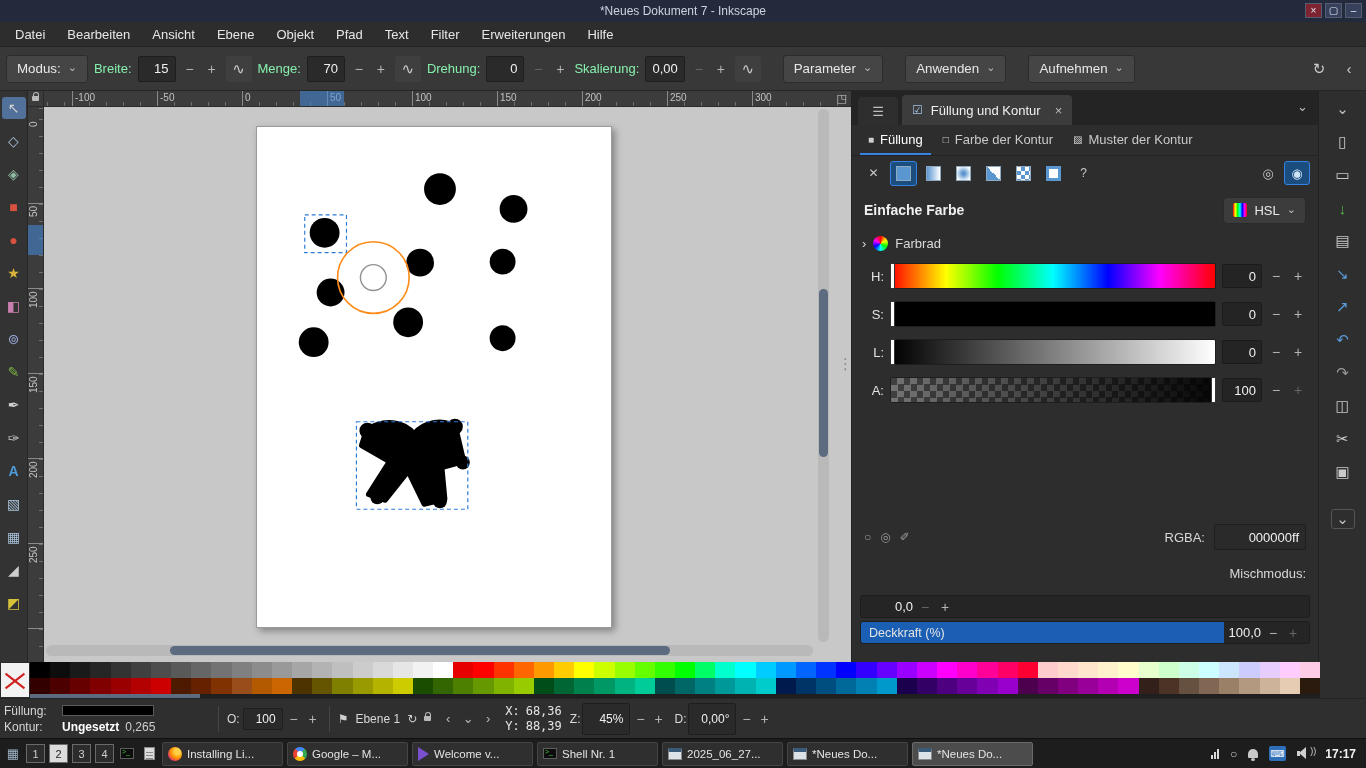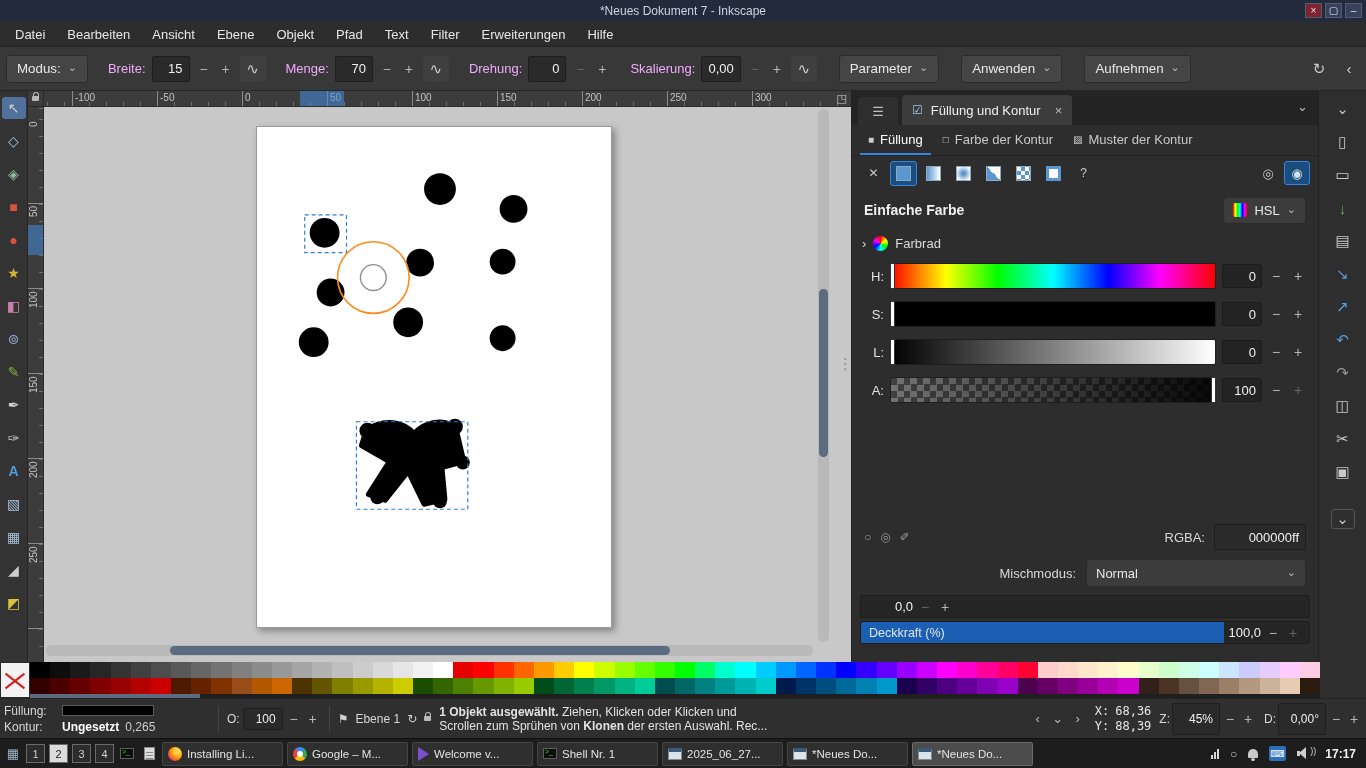--- a/index.html
+++ b/index.html
@@ -15,21 +15,21 @@
   .winbtn.close { background:#7e2430; }
 
   
   .menubar { height:25px; background:#2d2d2d; display:flex; align-items:center; padding-left:4px; flex:none; border-bottom:1px solid #242424; }
   .menubar span { padding:3px 11px; color:#e6e6e6; cursor:default; }
 
   
   .toolopts { height:44px; background:#383838; display:flex; align-items:center; padding:0 6px; gap:6px; flex:none; border-bottom:1px solid #262626; }
   .dropbtn { display:flex; align-items:center; gap:7px; background:#454545; border:1px solid #2c2c2c; border-radius:3px; height:28px; padding:0 10px; color:#e8e8e8; }
   .chev::after { content:"⌄"; font-size:11px; color:#bdbdbd; position:relative; top:-2px; }
-  .lbl { color:#f0abfc; margin-left:14px; }
+  .lbl { color:#86efac; }
   .entry { background:#2a2a2a; border:1px solid #1e1e1e; border-radius:2px; height:26px; min-width:38px; padding:0 6px; display:flex; align-items:center; justify-content:flex-end; color:#f0f0f0; }
   .sbtn { width:16px; height:22px; display:flex; align-items:center; justify-content:center; color:#b5b5b5; font-size:14px; }
   .sbtn.dim { color:#666; }
   .tico { width:26px; height:26px; display:flex; align-items:center; justify-content:center; color:#c9c9c9; font-size:15px; background:#3f3f3f; border-radius:3px; }
   .toolopts .spacer { flex:1; }
   .collapse-btn { width:22px; height:36px; display:flex; align-items:center; justify-content:center; color:#cfcfcf; font-size:15px; }
 
   
   .main { flex:1; display:flex; min-height:0; }
 
@@ -513,24 +513,20 @@
         <span class="mini-ic">○</span>
         <span class="mini-ic">◎</span>
         <span class="mini-ic">✐</span>
         <span class="sp"></span>
         <span>RGBA:</span>
         <span class="entry">000000ff</span>
       </div>
 
       <div class="blendrow">
         <span>Mischmodus:</span>
-        <span class="blendsel">
-          <span>Normal</span>
-          <span class="chev"></span>
-        </span>
       </div>
 
       <div class="trackrow" able="true">
         <span class="tval">0,0</span>
         <span class="sbtn dim">−</span>
         <span class="sbtn">+</span>
       </div>
 
       <div class="trackrow" style="margin-bottom:18px">
         <span class="opfill"></span>
@@ -721,24 +717,20 @@
       <span class="sbtn">−</span>
       <span class="sbtn">+</span>
     </div>
     <span class="sep"></span>
     <div class="layerblock">
       <span class="lic">⚑</span>
       <span>Ebene 1</span>
       <span class="lic">↻</span>
       <span class="lockico"></span>
     </div>
-    <div class="sbmsg">
-      <div><b>1 Objekt ausgewählt.</b><span> Ziehen, Klicken oder Klicken und</span></div>
-      <div><span>Scrollen zum Sprühen von </span><b>Klonen</b><span> der ersten Auswahl. Rec...</span></div>
-    </div>
     <div class="pager">
       <span>‹</span>
       <span>⌄</span>
       <span>›</span>
     </div>
     <div class="xyblock">
       <span>X:</span>
         <span>68,36</span>
       <span>Y:</span>
         <span>88,39</span>

